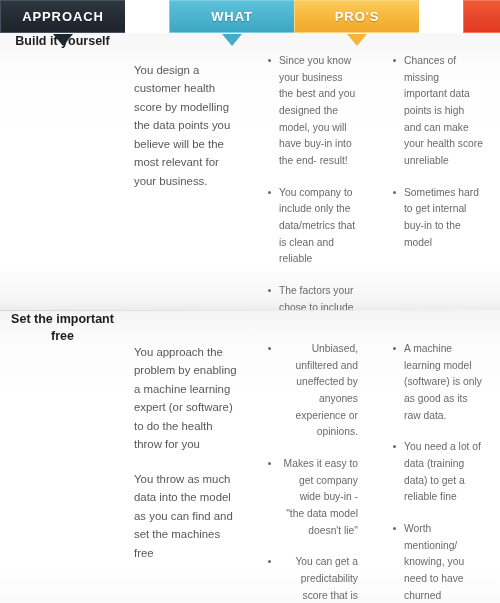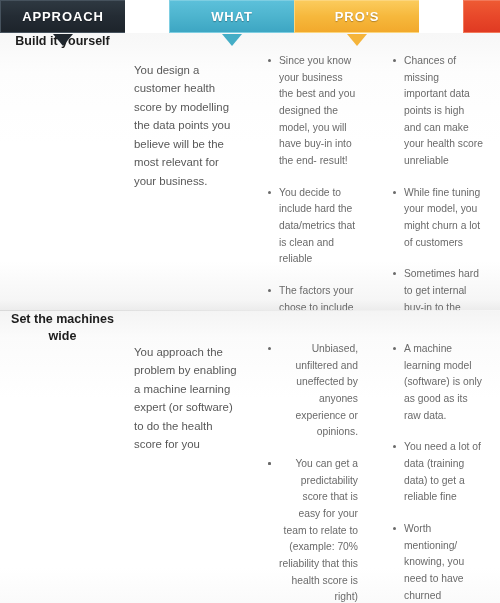--- a/index.html
+++ b/index.html
@@ -226,67 +226,65 @@
       </div>
 
       <div class="cell cell-list">
         <ul class="bullet-list">
           <li class="bullet-item">
             <span class="bullet-dot"></span>
             <span>Since you know your business the best and you designed the model, you will have buy-in into the end- result!</span>
           </li>
           <li class="bullet-item">
             <span class="bullet-dot"></span>
-            <span>You decide to include hard the data/metrics that is clean and reliable</span>
+            <span>You company to include only the data/metrics that is clean and reliable</span>
           </li>
           <li class="bullet-item">
             <span class="bullet-dot"></span>
             <span>The factors your chose to include are actionable - it becomes easy for you to build playbooks and triggers on top of your health score</span>
           </li>
         </ul>
       </div>
 
       <div class="cell cell-list">
         <ul class="bullet-list">
           <li class="bullet-item">
             <span class="bullet-dot"></span>
             <span>Chances of missing important data points is high and can make your health score unreliable</span>
           </li>
           <li class="bullet-item">
             <span class="bullet-dot"></span>
-            <span>While fine tuning your model, you might churn a lot of customers</span>
-          </li>
-          <li class="bullet-item">
-            <span class="bullet-dot"></span>
             <span>Sometimes hard to get internal buy-in to the model</span>
           </li>
         </ul>
       </div>
 
       <div class="row-divider" style="bottom:0;"></div>
     </div>
 
     <div class="data-row row-2">
 
       <div class="cell cell-approach">
-        <div class="approach-label">Set the machines wide</div>
+        <div class="approach-label">Set the important free</div>
       </div>
 
       <div class="cell cell-what" style="padding-top:32px;">
-        <p class="what-para">You approach the problem by  enabling a machine learning expert (or software) to do the health score for you</p>
+        <p class="what-para">You approach the problem by  enabling a machine learning expert (or software) to do the health throw for you</p>
+        <p class="what-para">You throw as much data into the model as you can find and set the machines free</p>
       </div>
 
       <div class="cell cell-list" style="padding-top:22px;text-align:right;">
         <ul class="bullet-list">
           <li class="bullet-item">
             <span class="bullet-dot"></span>
             <span>Unbiased, unfiltered and uneffected by anyones experience or opinions.</span>
           </li>
           <li class="bullet-item">
             <span class="bullet-dot"></span>
+            <span>Makes it easy to get company wide buy-in - "the data model doesn't lie"</span>
           </li>
           <li class="bullet-item">
             <span class="bullet-dot"></span>
             <span>You can get a predictability score that is easy for your team to relate to (example: 70% reliability that this health score is right)</span>
           </li>
 
         </ul>
       </div>
 
       <div class="cell cell-list" style="padding-top:22px;">

